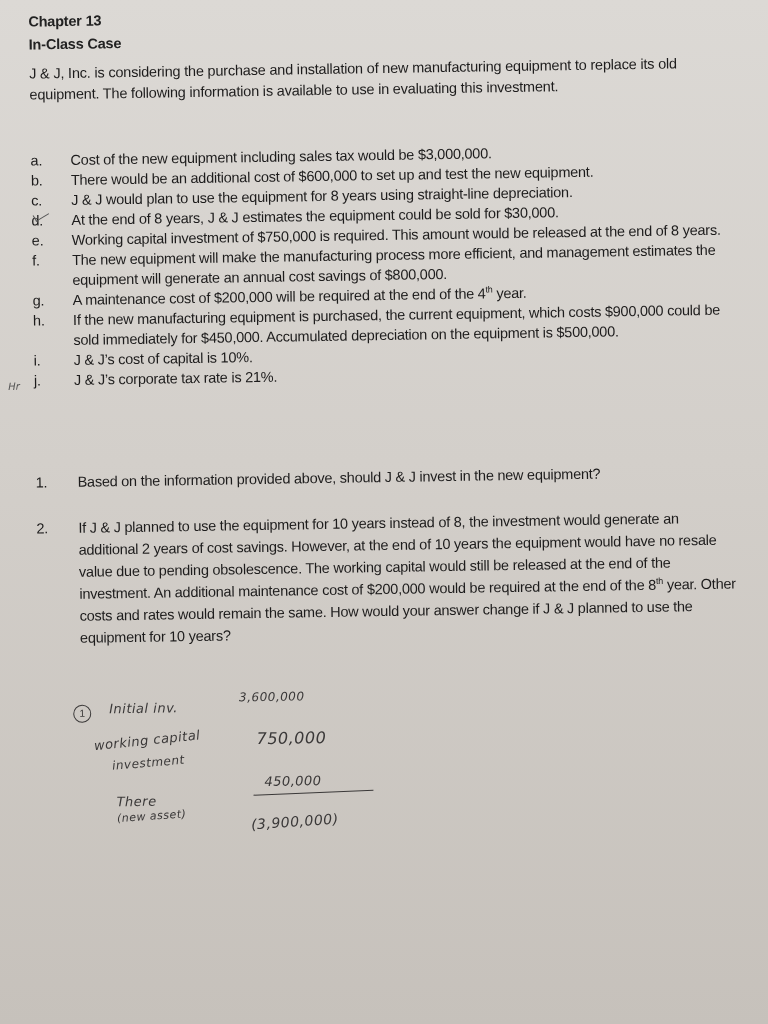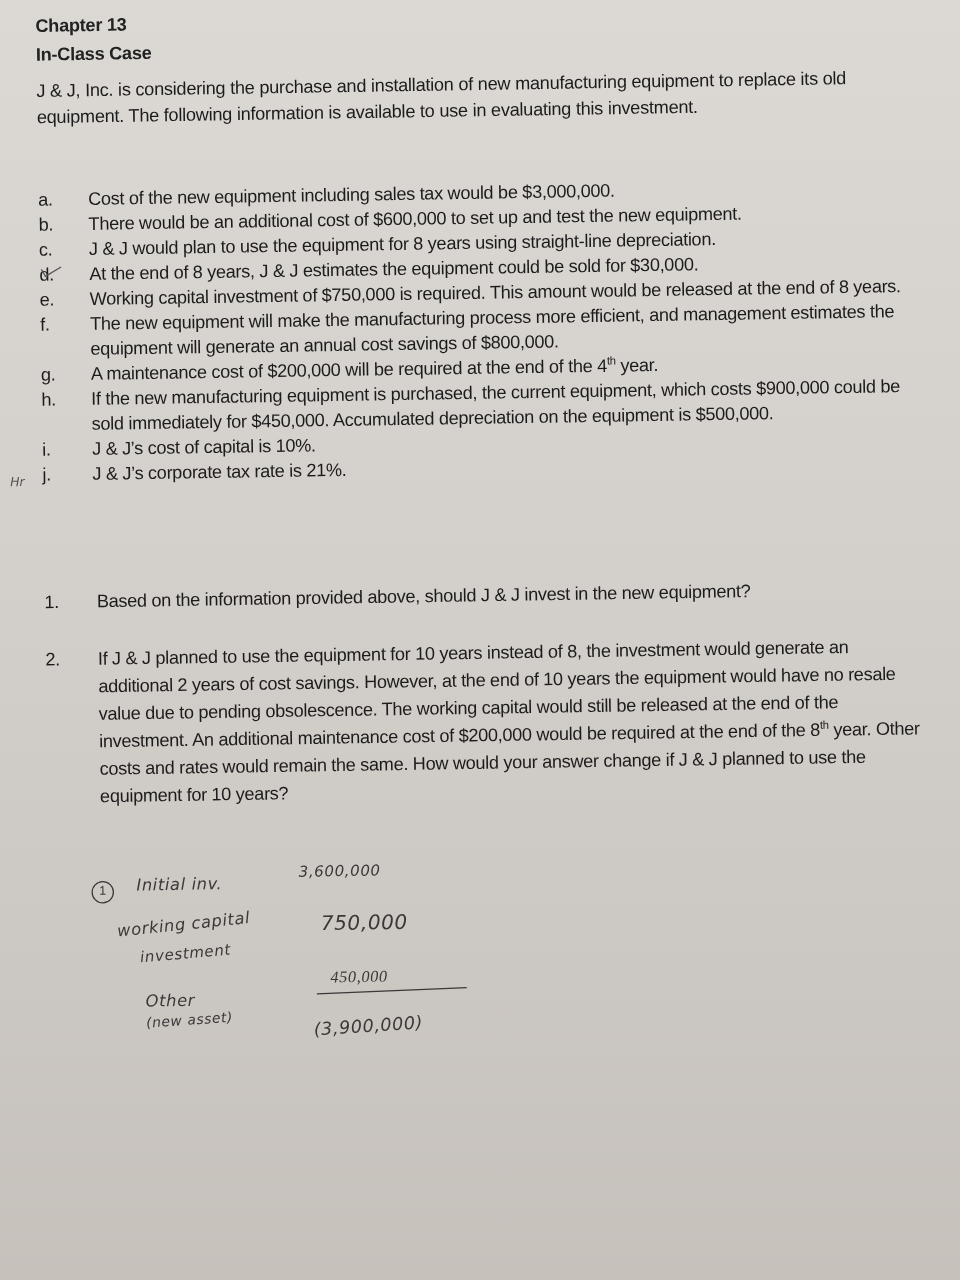--- a/index.html
+++ b/index.html
@@ -192,20 +192,20 @@
 
   <div class="circle-num">1</div>
 
   <div class="hand" style="left:98px; top:703px; font-size:13px;">Initial inv.</div>
   <div class="hand" style="left:228px; top:694px; font-size:12px;">3,600,000</div>
 
   <div class="hand" style="left:82px; top:735px; font-size:13px; transform:rotate(-5deg);">working capital</div>
   <div class="hand" style="left:100px; top:758px; font-size:12px; transform:rotate(-4deg);">investment</div>
   <div class="hand" style="left:245px; top:733px; font-size:16px;">750,000</div>
 
-  <div class="hand" style="left:104px; top:796px; font-size:13px;">Other</div>
+  <div class="hand" style="left:104px; top:796px; font-size:13px;">There</div>
   <div class="hand" style="left:104px; top:812px; font-size:11px; transform:rotate(-3deg);">(new asset)</div>
-  <div class="hand" style="left:252px; top:778px; font-size:13px;font-family:Liberation Serif, serif;">450,000</div>
+  <div class="hand" style="left:252px; top:778px; font-size:13px;">450,000</div>
 
   <div class="underline"></div>
 
   <div class="hand" style="left:238px; top:818px; font-size:14px; transform:rotate(-3deg);">(3,900,000)</div>
 </div>
 
 </body></html>

